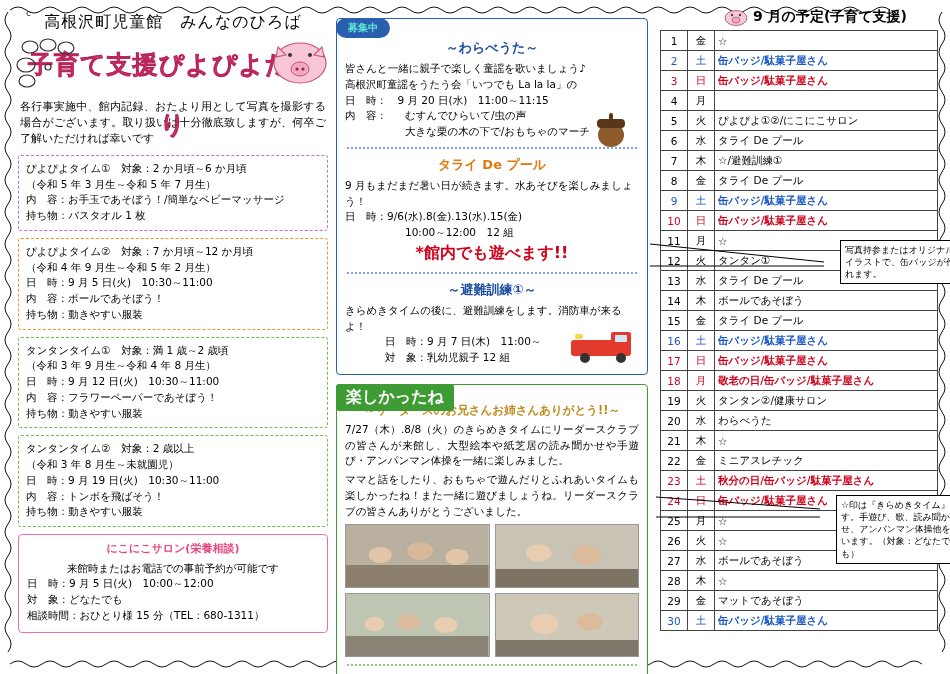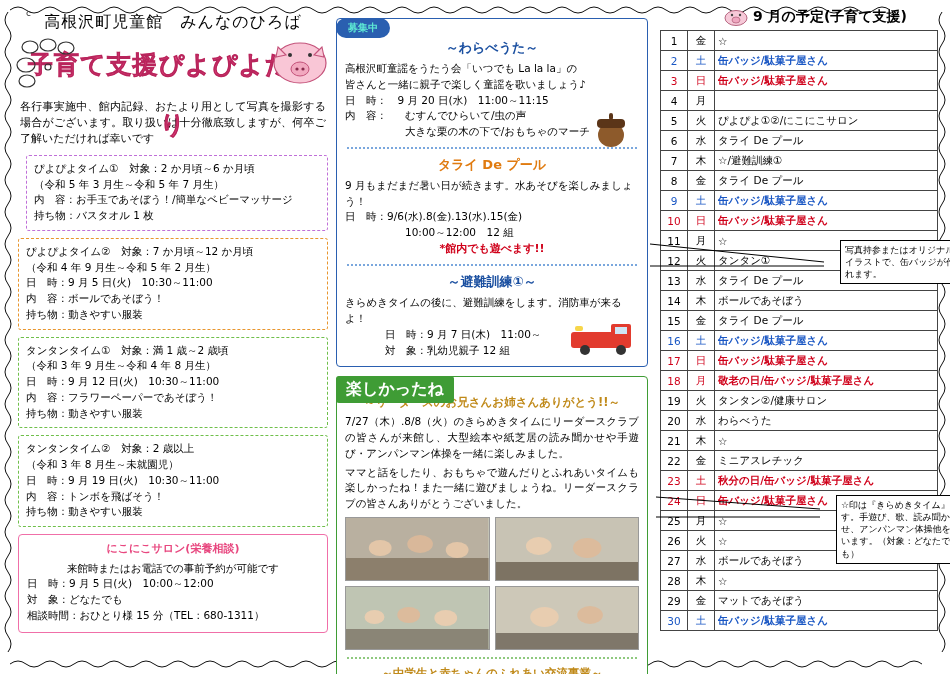--- a/index.html
+++ b/index.html
@@ -45,21 +45,21 @@
 
   
   .lbox{
     border:1.4px dashed #b06ad0;
     border-radius:3px;
     padding:5px 7px 6px 7px;
     margin-bottom:7px;
     font-size:10.5px;
     line-height:1.5;
   }
-  .lbox.purple{border-color:#c070d8;margin-left:8px;}
+  .lbox.purple{border-color:#c070d8;}
   .lbox.orange{border-color:#e8962e;}
   .lbox.green{border-color:#6fbf4a;}
   .lbox.green2{border-color:#6fbf4a;}
   .pinkbox{
     border:1.6px solid #f06fa8;
     border-radius:4px;
     padding:6px 8px 8px 8px;
     font-size:10.5px;
     line-height:1.5;
   }
@@ -82,21 +82,21 @@
     margin-top:8px;
     background:#fff;
     position:relative;
   }
   .mid-title{
     text-align:center;color:#1a4fa0;font-weight:bold;font-size:13px;margin:2px 0 4px;
   }
   .mid-title.orange{color:#e07b10;}
   .mid-body{font-size:10.5px;line-height:1.5;}
   .dotline{border-top:2px dotted #7aa7dd;margin:7px 2px;}
-  .mid-note{text-align:center;font-size:11px;font-weight:bold;}
+  .mid-note{text-align:center;font-size:16px;font-weight:bold;}
   .red{color:#d0021b;}
 
   .tanoshi{
     position:absolute;left:0;top:0;
     background:#3f9c35;color:#fff;font-weight:bold;
     font-size:16px;padding:3px 10px;border-radius:3px;z-index:5;
   }
   .greenbox{
     border:1.6px solid #3f9c35;border-radius:4px;
     padding:16px 8px 8px 8px;margin-top:9px;position:relative;background:#fff;
@@ -222,22 +222,22 @@
     </div>
   </div>
 
   <div class="col-mid">
 
     <div style="position:relative;">
       <div class="boshu">募集中</div>
       <div class="bluebox">
         <div class="mid-title">～わらべうた～</div>
         <div class="mid-body">
+          <div>皆さんと一緒に親子で楽しく童謡を歌いましょう♪</div>
           <div>高根沢町童謡をうたう会「いつでも La la la」の</div>
-          <div>皆さんと一緒に親子で楽しく童謡を歌いましょう♪</div>
           <div>日　時：　9 月 20 日(水)　11:00～11:15</div>
           <div style="display:flex;">
             <span>内　容：</span>
             <span>
               <span style="display:block;margin-left:18px;">むすんでひらいて/虫の声</span>
               <span style="display:block;margin-left:18px;">大きな栗の木の下で/おもちゃのマーチ</span>
             </span>
           </div>
         </div>
 

